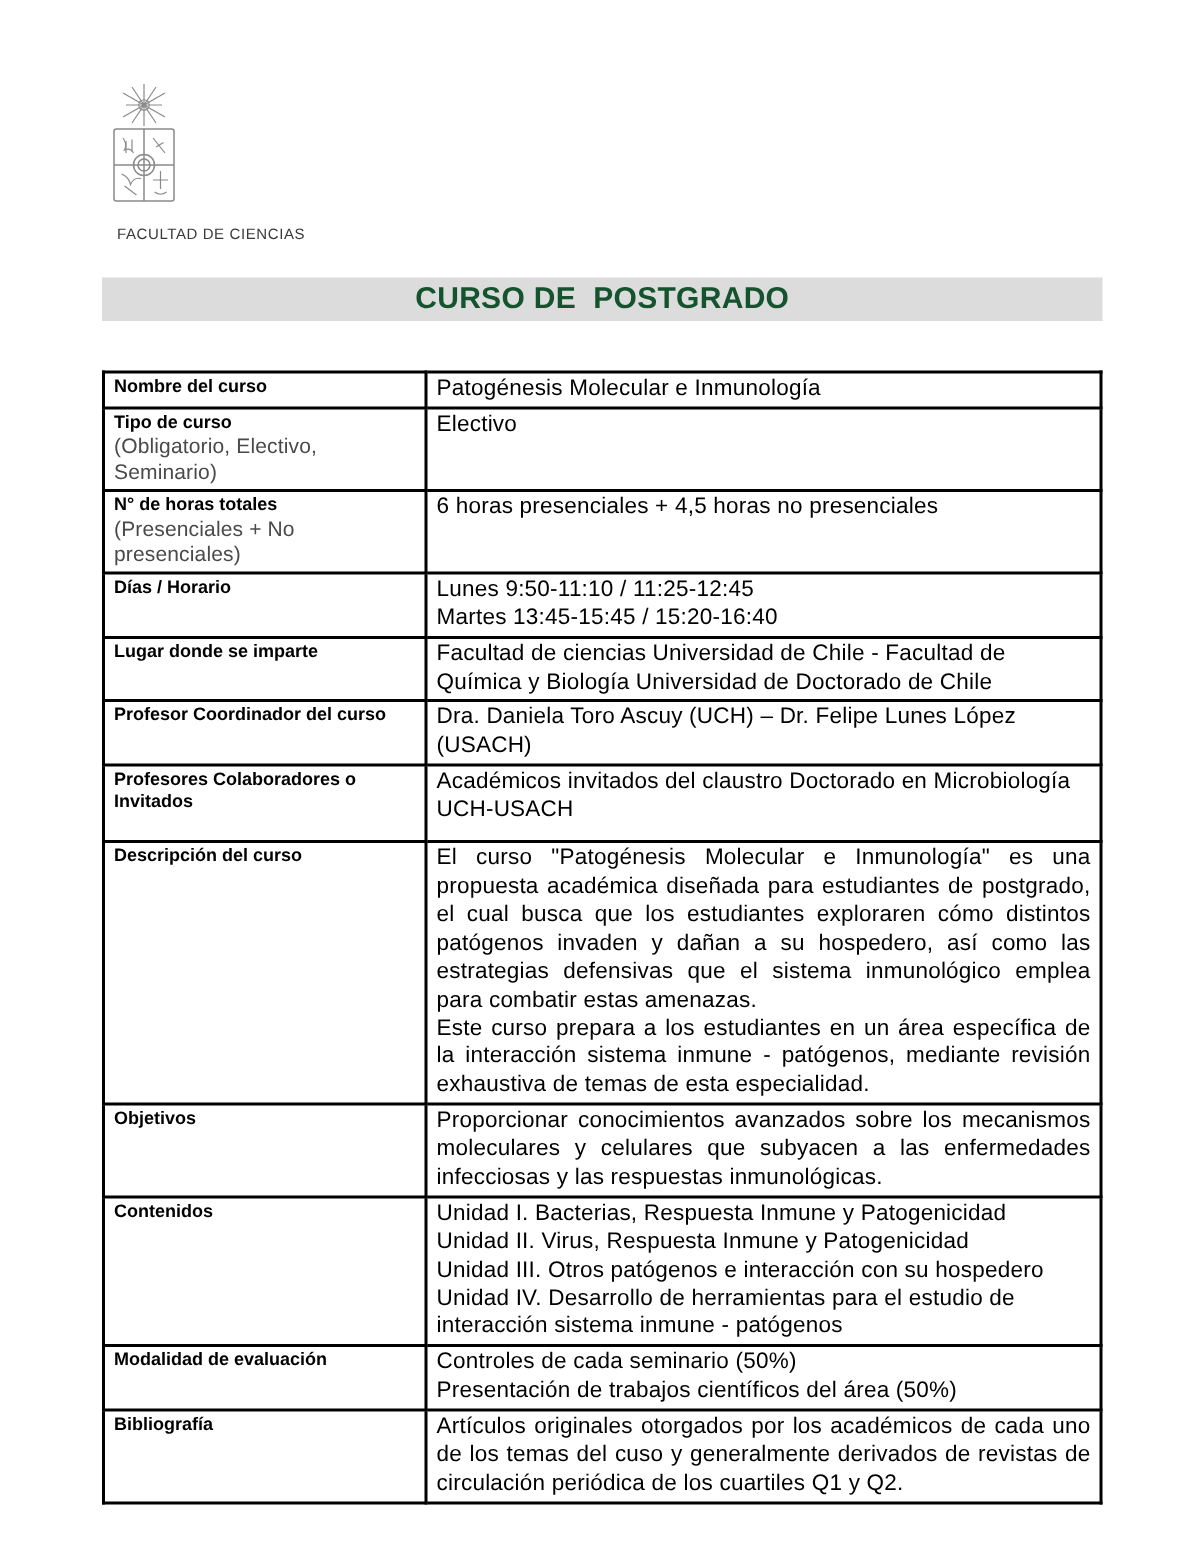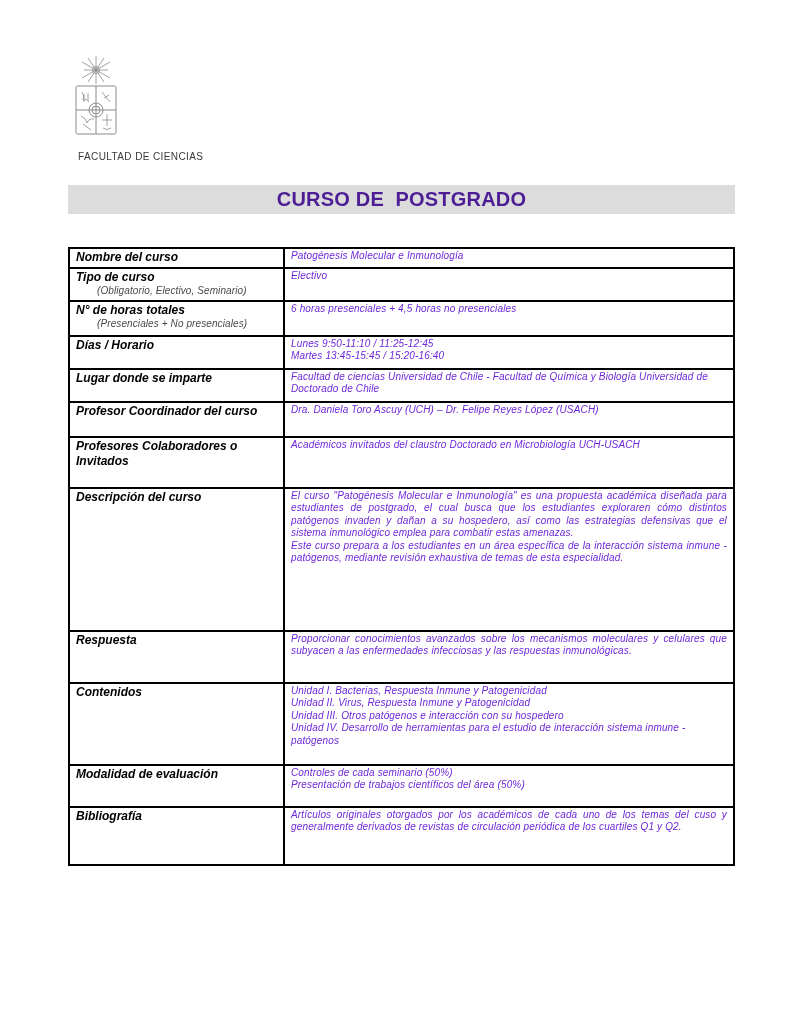--- a/index.html
+++ b/index.html
@@ -6,28 +6,28 @@
   body{font-family:"Liberation Sans", sans-serif; -webkit-font-smoothing:antialiased;}
   .page{position:relative;width:800px;height:1035px;background:#ffffff;overflow:hidden;}
 
   .logo{position:absolute;left:70px;top:54px;width:52px;height:86px;}
 
   .faculty{position:absolute;left:78px;top:151px;font-size:10px;letter-spacing:0.4px;
            color:#3a3a3a;}
 
   .titlebar{position:absolute;left:68px;top:185px;width:667px;height:29px;
             background:#dcdcdc;display:flex;align-items:center;justify-content:center;}
-  .titlebar .t{font-size:20px;font-weight:bold;color:#4c1d95;letter-spacing:0.2px;white-space:pre;}
+  .titlebar .t{font-size:20px;font-weight:bold;color:#14532d;letter-spacing:0.2px;white-space:pre;}
 
   table.course{position:absolute;left:68px;top:247px;width:667px;border-collapse:collapse;
                table-layout:fixed;}
-  table.course td{border:2px solid #000;vertical-align:top;padding:1px 6px 2px 6px;font-style:italic;}
+  table.course td{border:2px solid #000;vertical-align:top;padding:1px 6px 2px 6px;}
   td.lbl{width:201px;font-weight:bold;font-size:12px;color:#000;line-height:1.25;}
-  td.val{font-size:10px;color:#6d28d9;line-height:1.26;letter-spacing:0.15px;}
-  .sub{font-weight:normal;font-size:10px;color:#4a4a4a;letter-spacing:0.1px;margin-left:21px;}
+  td.val{font-size:15px;color:#000000;line-height:1.26;letter-spacing:0.15px;}
+  .sub{font-weight:normal;font-size:14px;color:#4a4a4a;letter-spacing:0.1px;}
   .big{font-size:14px;}
   .just{text-align:justify;}
   .para{margin:0;}
   .line{margin:0;}
 </style>
 </head>
 <body>
 
 <div class="page">
 
@@ -96,38 +96,38 @@
       </td>
     </tr>
 
     <tr>
       <td class="lbl" style="height:28px">Lugar donde se imparte</td>
       <td class="val">Facultad de ciencias Universidad de Chile -  Facultad de Química y Biología Universidad de Doctorado de Chile</td>
     </tr>
 
     <tr>
       <td class="lbl" style="height:30px">Profesor Coordinador del curso</td>
-      <td class="val">Dra. Daniela Toro Ascuy (UCH) – Dr. Felipe Reyes López (USACH)</td>
+      <td class="val">Dra. Daniela Toro Ascuy (UCH) – Dr. Felipe Lunes López (USACH)</td>
     </tr>
 
     <tr>
       <td class="lbl" style="height:46px">Profesores Colaboradores o Invitados</td>
       <td class="val">Académicos invitados del claustro Doctorado en Microbiología UCH-USACH</td>
     </tr>
 
     <tr>
       <td class="lbl" style="height:138px">Descripción del curso</td>
       <td class="val just">
         <p class="para">El curso "Patogénesis Molecular e Inmunología" es una propuesta académica diseñada para estudiantes de postgrado,  el cual busca que los estudiantes exploraren cómo distintos patógenos invaden y dañan a su hospedero, así como las estrategias defensivas que el sistema inmunológico emplea para combatir estas amenazas.</p>
         <p class="para">Este curso prepara a los estudiantes en un área específica de la interacción sistema inmune - patógenos, mediante revisión exhaustiva de temas de esta especialidad.</p>
       </td>
     </tr>
 
     <tr>
-      <td class="lbl" style="height:47px">Respuesta</td>
+      <td class="lbl" style="height:47px">Objetivos</td>
       <td class="val just">Proporcionar conocimientos avanzados sobre los mecanismos moleculares y celulares que subyacen a las enfermedades infecciosas y las respuestas inmunológicas.</td>
     </tr>
 
     <tr>
       <td class="lbl" style="height:77px">Contenidos</td>
       <td class="val">
         <div class="line">Unidad I. Bacterias, Respuesta Inmune y Patogenicidad</div>
         <div class="line">Unidad II. Virus, Respuesta Inmune y Patogenicidad</div>
         <div class="line">Unidad III. Otros patógenos e interacción con su hospedero</div>
         <div class="line">Unidad IV. Desarrollo de herramientas para el estudio de interacción sistema inmune - patógenos</div>

